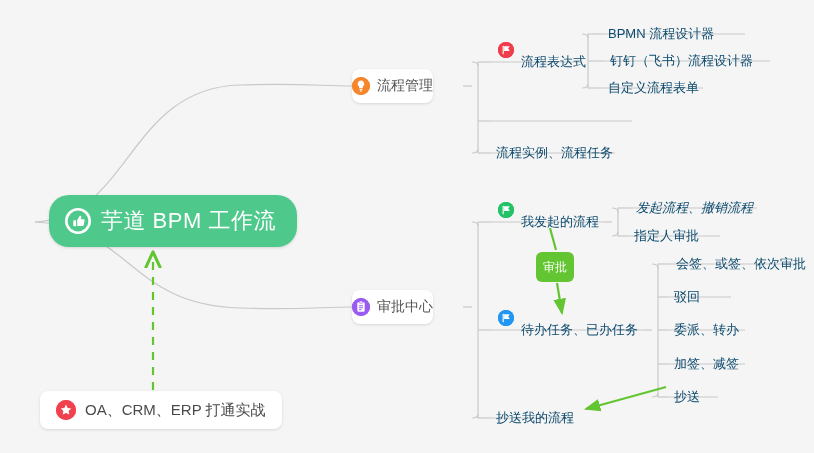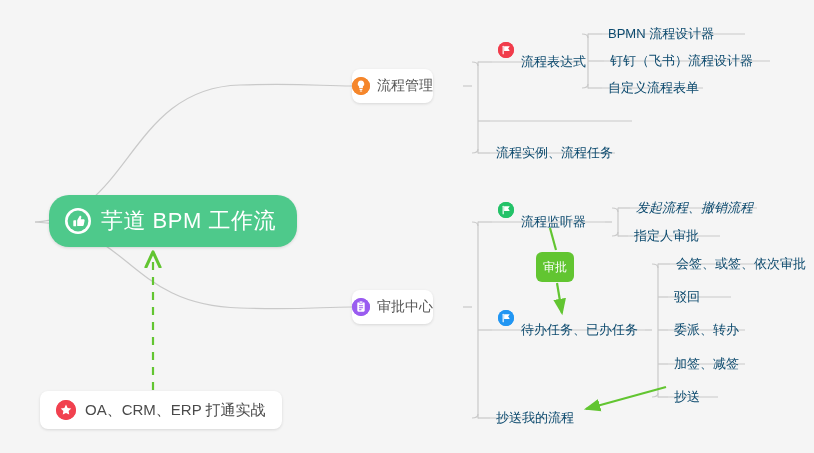--- a/index.html
+++ b/index.html
@@ -247,21 +247,21 @@
   </div>
 
   <div class="node txt" style="left:492px;top:197px;">
     <span class="ico ico-sm bg-green">
       <svg width="16" height="16" viewBox="0 0 16 16">
         <circle cx="8" cy="8" r="8" fill="#23c268"></circle>
         <rect x="4.6" y="3.8" width="1.15" height="8.5" rx=".5" fill="#ffffff"></rect>
         <path d="M6.1 4.2h5.1c.35 0 .5.4.28.66L10.1 6.6l1.38 1.74c.22.26.07.66-.28.66H6.1z" fill="#ffffff"></path>
       </svg>
     </span>
-    <span class="label">流程监听器</span>
+    <span class="label">我发起的流程</span>
   </div>
   <div class="node txt" style="left:630px;top:183px;font-style:italic;">
     <span class="label">发起流程、撤销流程</span>
   </div>
   <div class="node txt" style="left:628px;top:211px;">
     <span class="label">指定人审批</span>
   </div>
 
   <div class="node txt" style="left:492px;top:305px;">
     <span class="ico ico-sm bg-blue">

